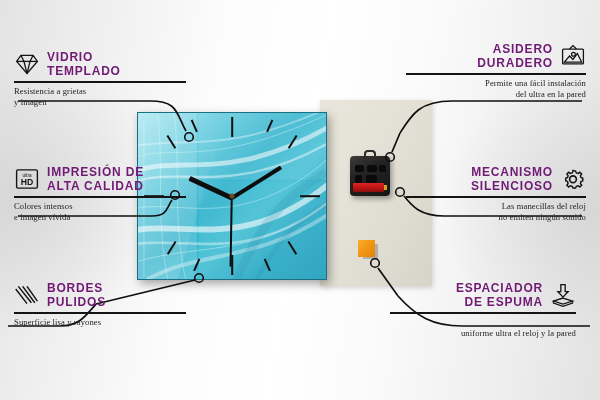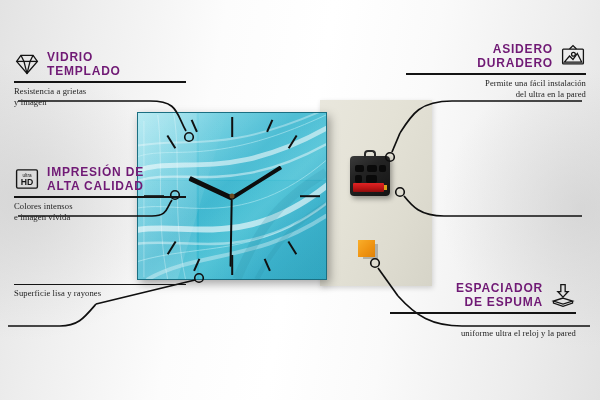--- a/index.html
+++ b/index.html
@@ -223,40 +223,64 @@
           <text x="15" y="20.5" font-family="Liberation Sans, sans-serif" font-size="10" font-weight="bold" text-anchor="middle" fill="#141414">HD</text>
         </svg>
       </span>
       <span class="ttl"><span>IMPRESIÓN DE</span><br><span>ALTA CALIDAD</span></span>
     </div>
     <div class="rule"></div>
     <div class="desc"><span>Colores intensos</span><br><span>e imagen vívida</span></div>
   </div>
 
   <div class="feat left" style="left:14px; top:281px; width:172px;">
+    <div class="row">
+      <span class="ico">
+        <svg viewBox="0 0 30 26" width="26" height="24" stroke="#141414" stroke-width="1.7" fill="none">
+          <path d="M5 3 L20 22"></path>
+            <path d="M10 3 L24 22"></path>
+            <path d="M15 3 L27 20"></path>
+            <path d="M2 6 L15 23"></path>
+        </svg>
+      </span>
+      <span class="ttl"><span>BORDES</span><br><span>PULIDOS</span></span>
+    </div>
     <div class="rule"></div>
     <div class="desc"><span>Superficie lisa y rayones</span></div>
   </div>
 
   <div class="feat right" style="right:14px; top:42px; width:180px;">
     <div class="row">
       <span class="ttl"><span>ASIDERO</span><br><span>DURADERO</span></span>
       <span class="ico">
         <svg viewBox="0 0 30 26" width="26" height="24" stroke="#141414" stroke-width="1.5" fill="none">
           <path d="M11 5 L15 1 L19 5"></path>
           <rect x="3" y="5" width="24" height="17" rx="1"></rect>
           <path d="M5 20 L11 13 L15 17 L20 10 L25 20 Z"></path>
           <circle cx="15.5" cy="11" r="2.2"></circle>
         </svg>
       </span>
     </div>
     <div class="rule"></div>
     <div class="desc"><span>Permite una fácil instalación</span><br><span>del ultra en la pared</span></div>
   </div>
 
+  <div class="feat right" style="right:14px; top:165px; width:180px;">
+    <div class="row">
+      <span class="ttl"><span>MECANISMO</span><br><span>SILENCIOSO</span></span>
+      <span class="ico">
+        <svg viewBox="0 0 30 26" width="26" height="24" stroke="#141414" stroke-width="1.9" fill="none">
+          <path d="M15 2.5 l3.4 .7 1 2.4 2.5 .6 2.1-1.6 2.4 2.4 -1.6 2.1 .7 2.5 2.4 1 0 3.4 -2.4 1 -.7 2.5 1.6 2.1 -2.4 2.4 -2.1-1.6 -2.5 .7 -1 2.4 -3.4 0 -1-2.4 -2.5-.7 -2.1 1.6 -2.4-2.4 1.6-2.1 -.7-2.5 -2.4-1 0-3.4 2.4-1 .7-2.5 -1.6-2.1 2.4-2.4 2.1 1.6 2.5-.6 1-2.4 z" transform="scale(.88) translate(2,1.2)"></path>
+          <circle cx="15" cy="13.3" r="3.9"></circle>
+        </svg>
+      </span>
+    </div>
+    <div class="rule"></div>
+    <div class="desc"><span>Las manecillas del reloj</span><br><span>no emiten ningún sonido</span></div>
+  </div>
 
   <div class="feat right" style="right:24px; top:281px; width:186px;">
     <div class="row">
       <span class="ttl"><span>ESPACIADOR</span><br><span>DE ESPUMA</span></span>
       <span class="ico">
         <svg viewBox="0 0 30 26" width="26" height="24" stroke="#141414" stroke-width="1.5" fill="none">
           <path d="M12.5 1 h5 v8 h3.5 L15 15.5 L9 9 h3.5 z"></path>
           <path d="M15 16.5 L26 20 L15 23.6 L4 20 Z"></path>
           <path d="M4 20 v2.4 L15 26 L26 22.4 V20"></path>
         </svg>

